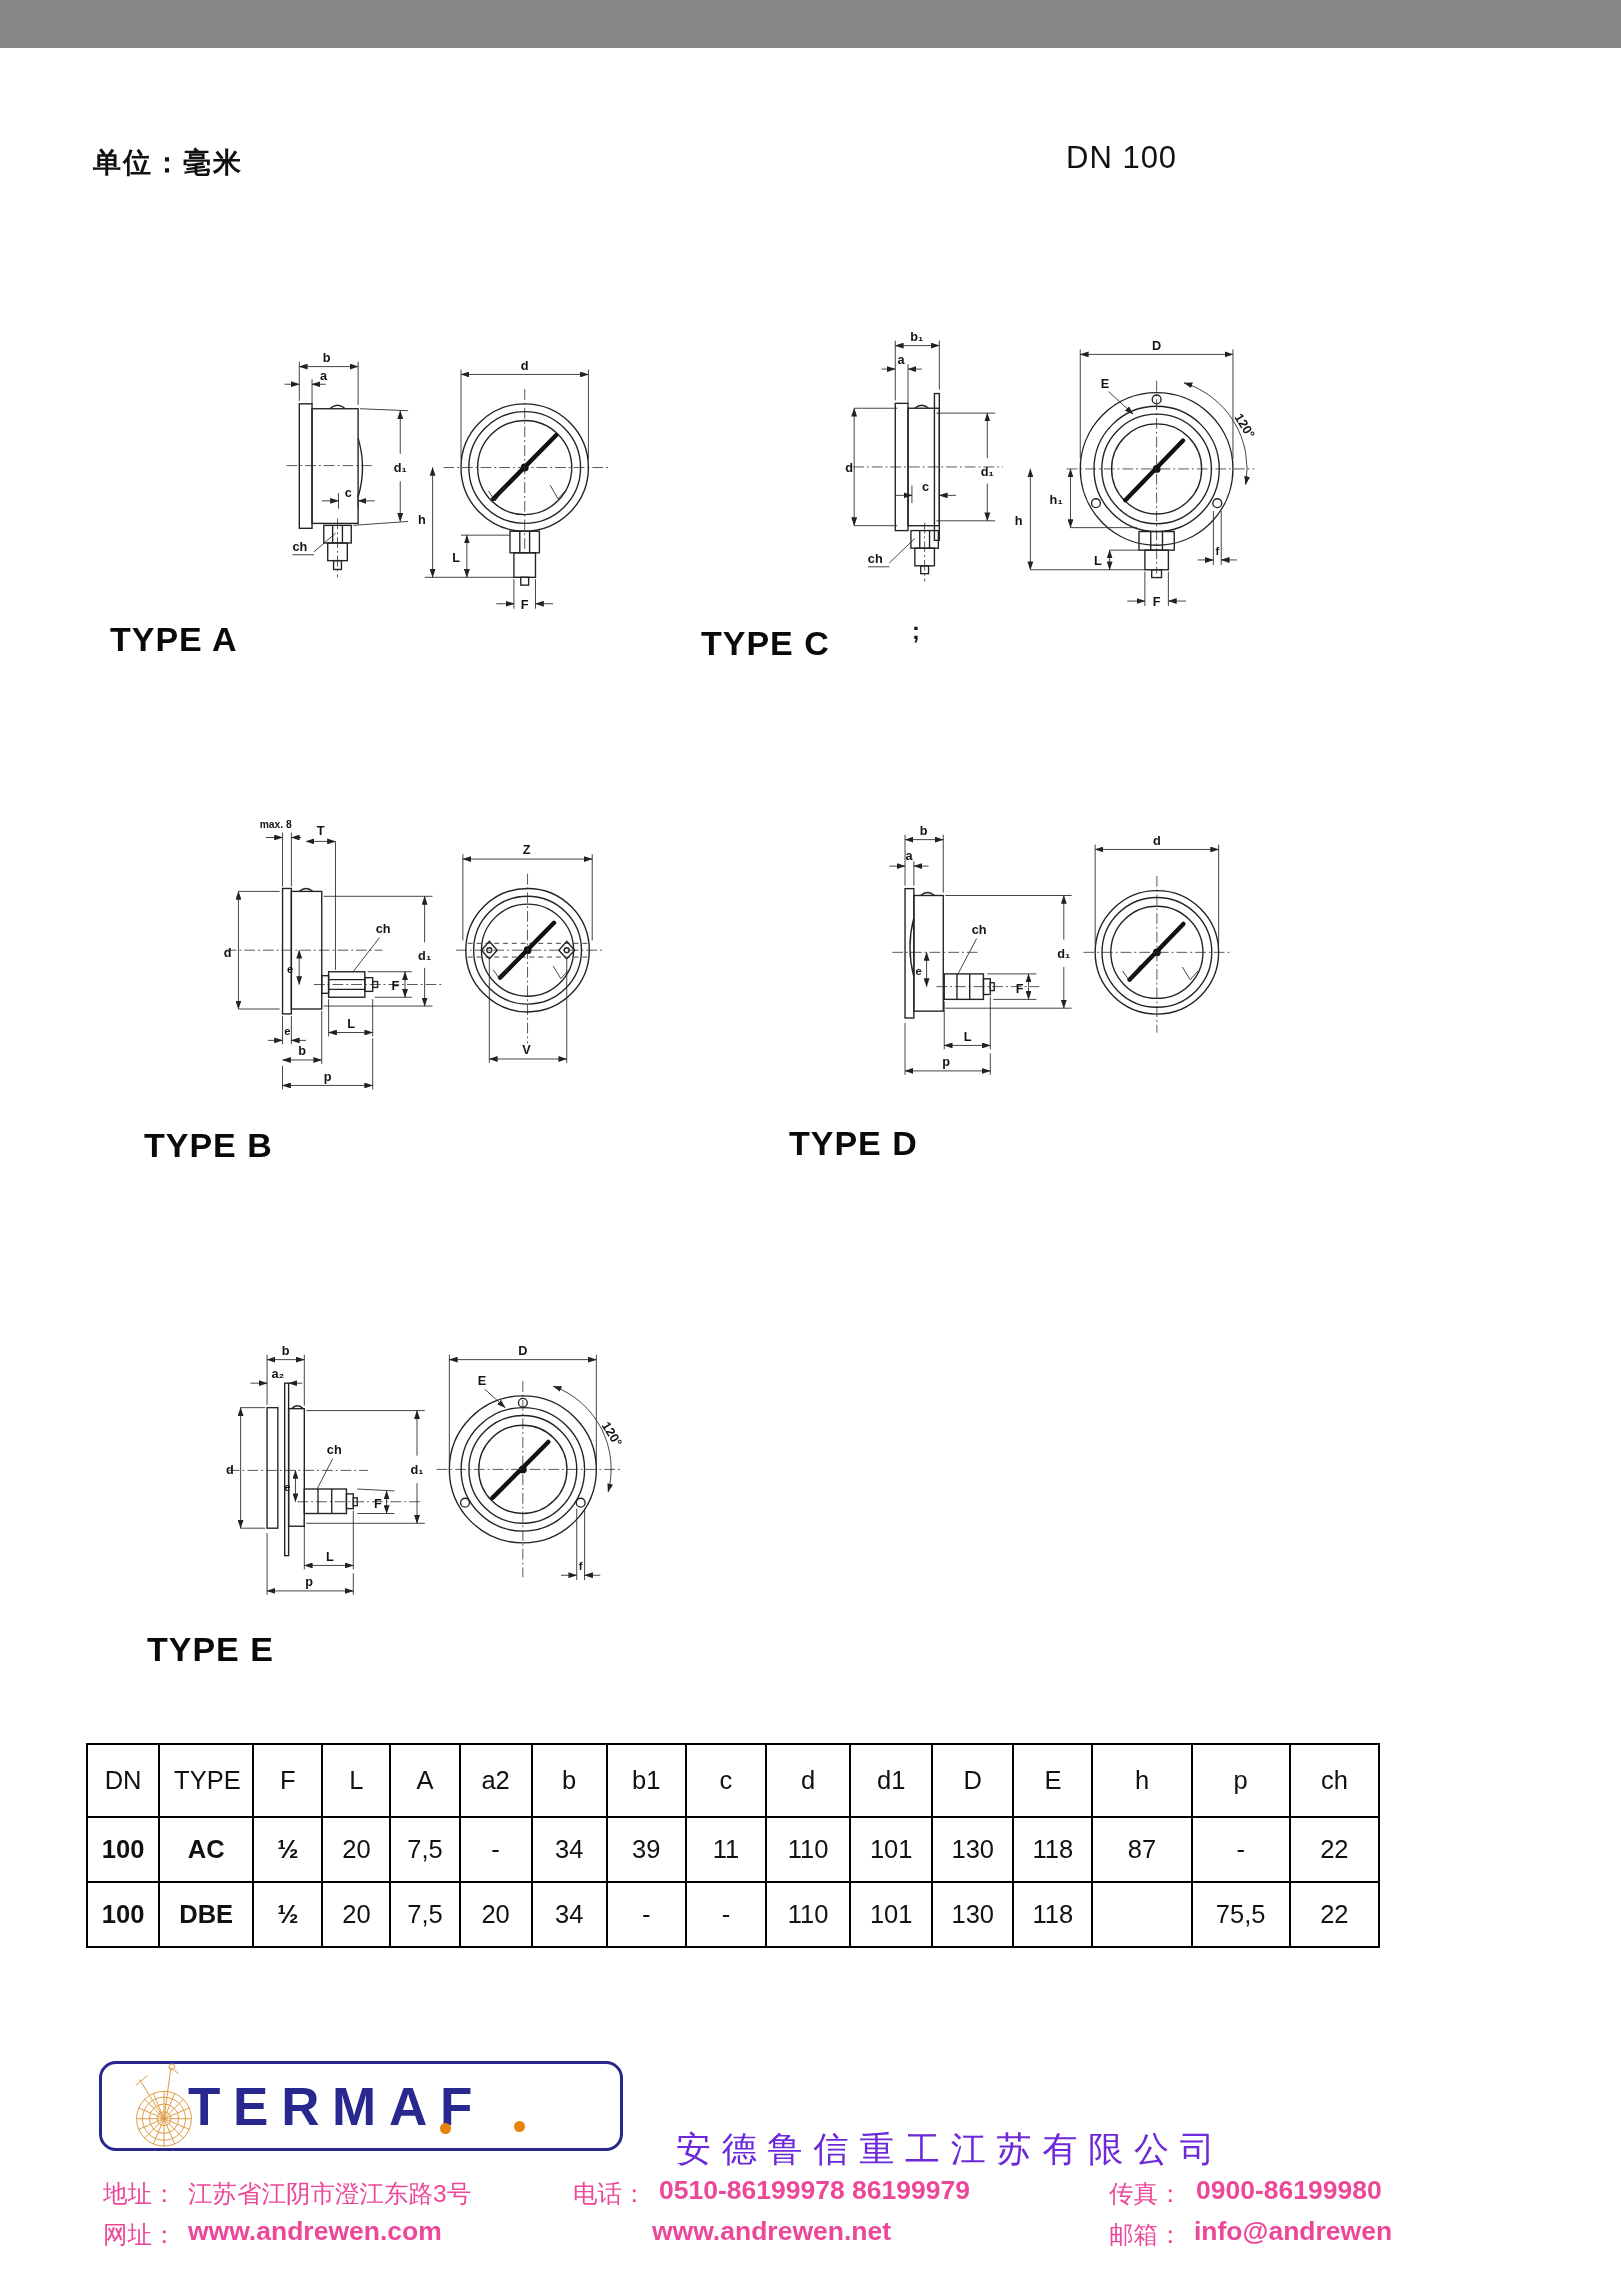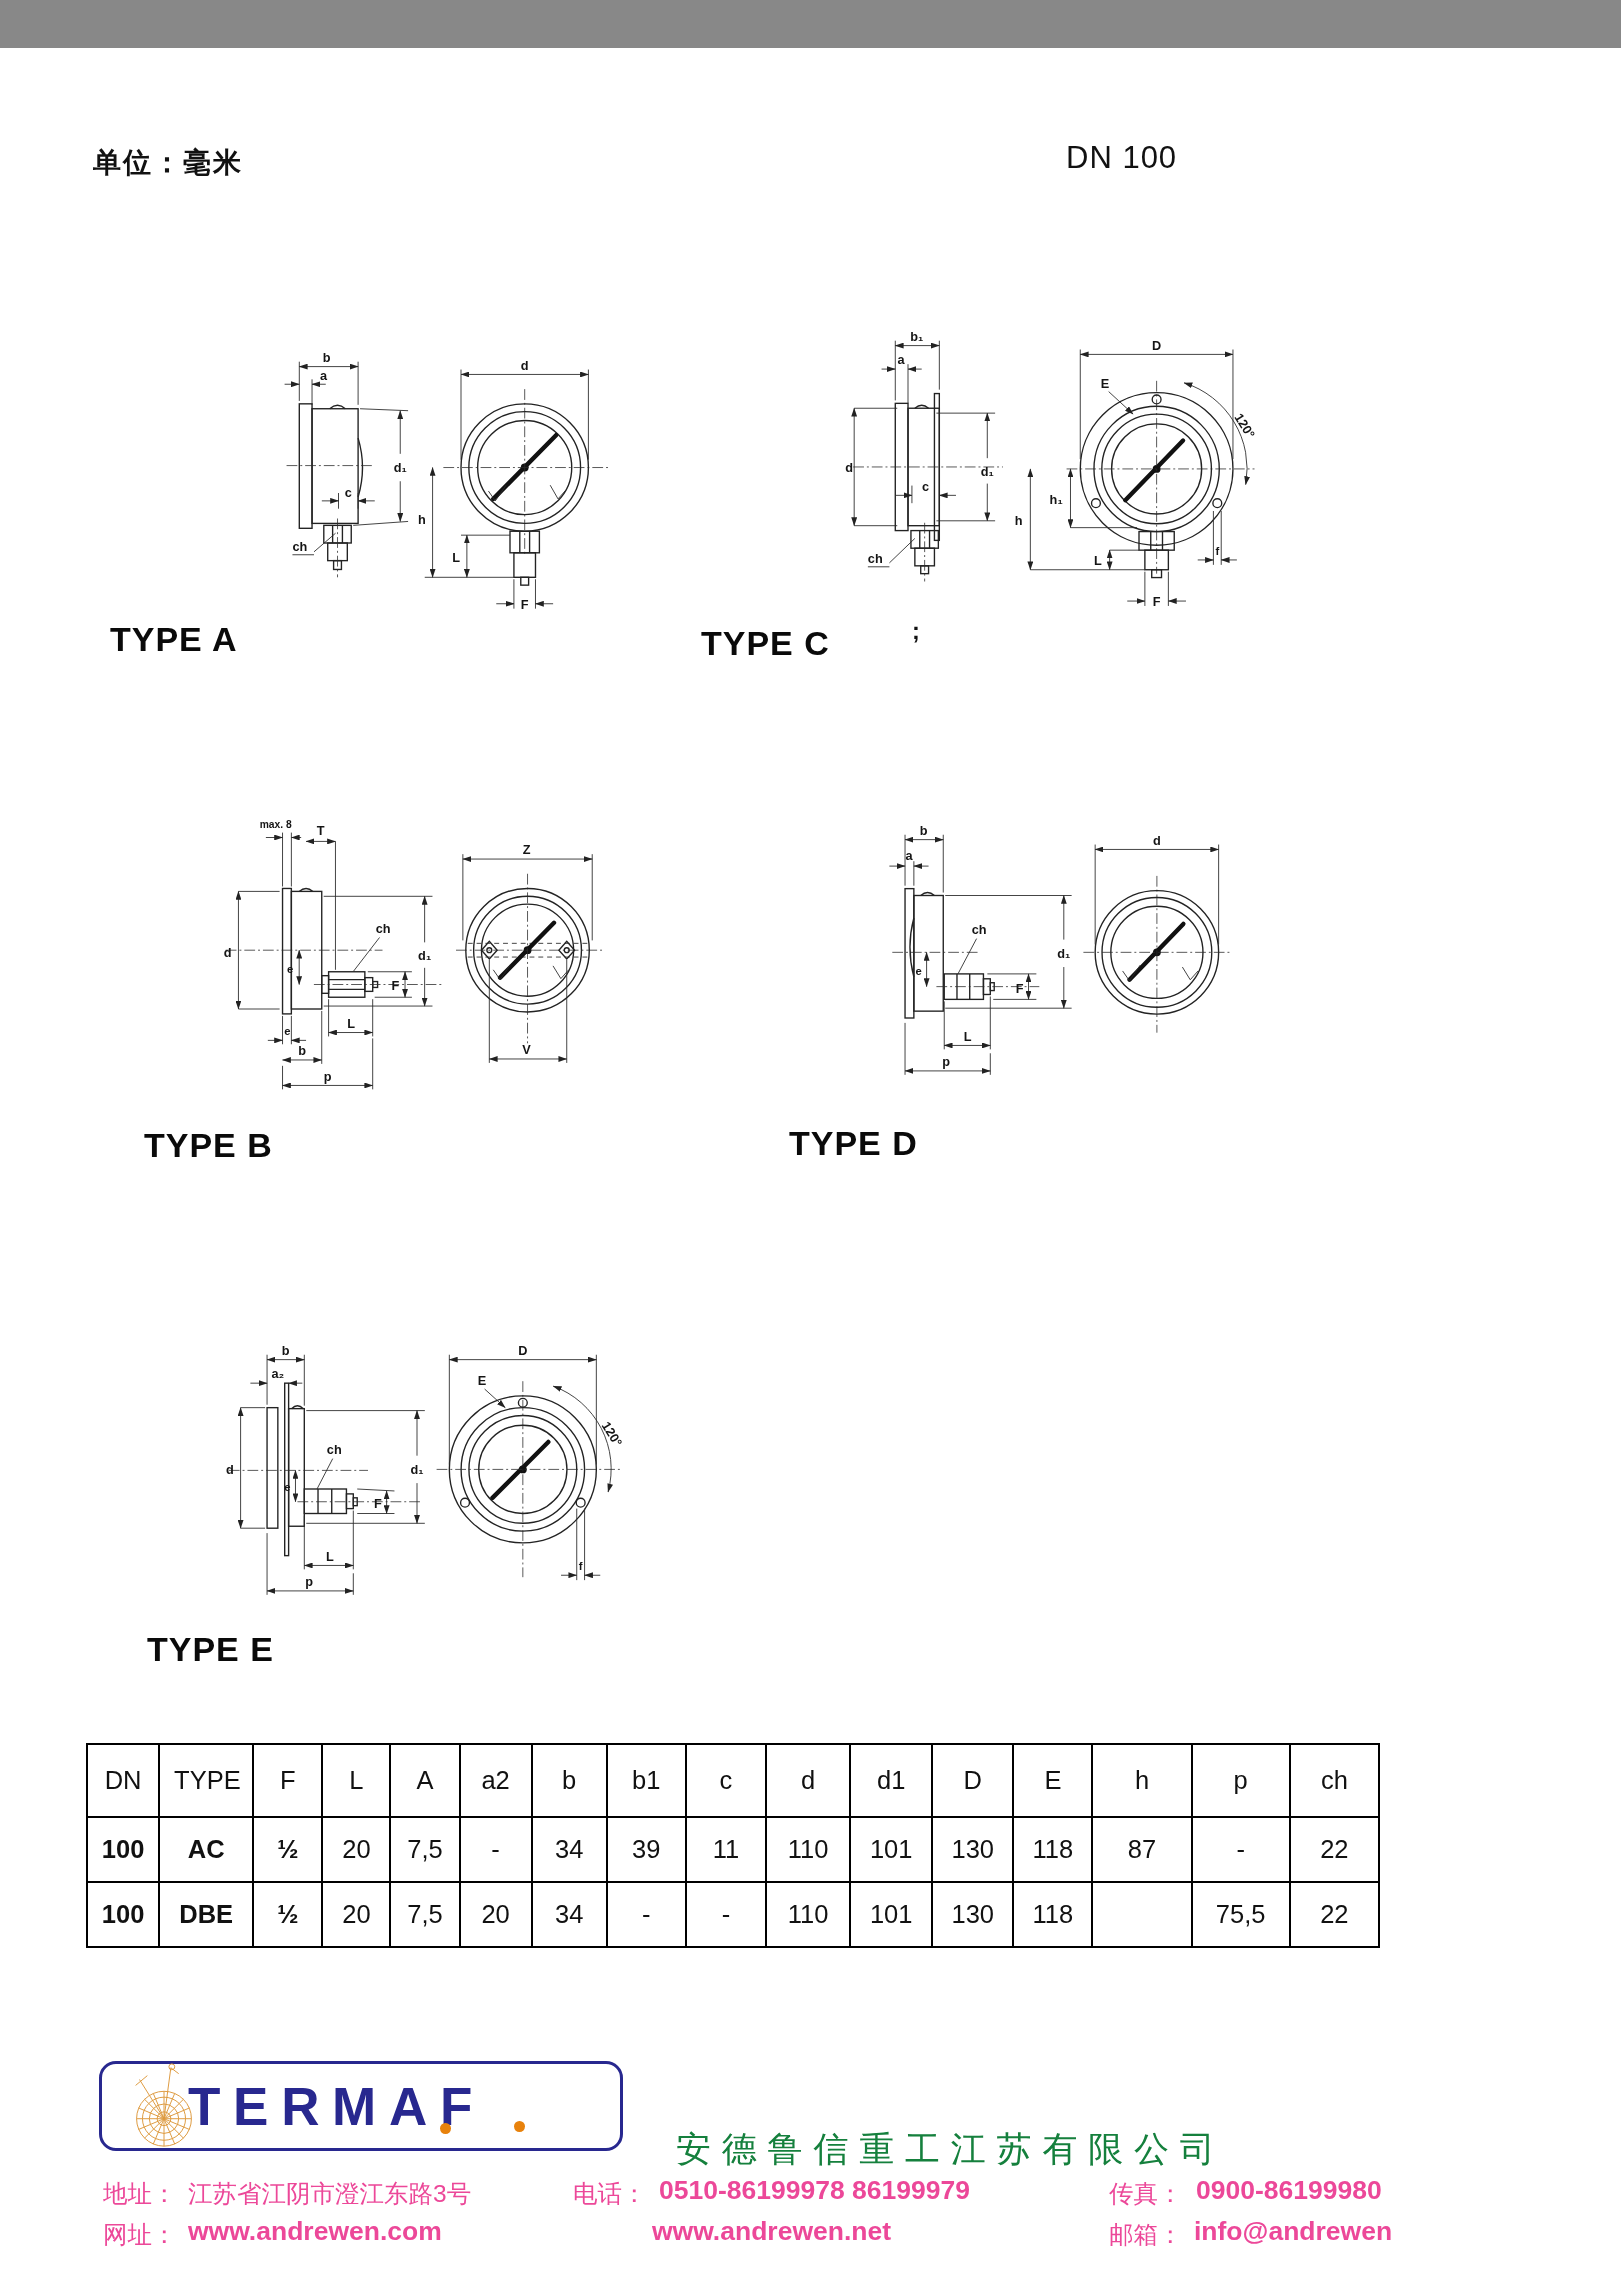--- a/index.html
+++ b/index.html
@@ -24,21 +24,21 @@
   #dim-table{border-width:2.9px;}
   #dim-table th{font-weight:normal;height:43px;text-align:center;padding:14px;}
   #dim-table td{height:43px;text-align:center;padding:10px;font-weight:normal;}
   #dim-table td.b{font-weight:bold;}
   
   #logo-box{position:absolute;left:99px;top:2013px;width:518px;height:84px;
             border:3.9px solid #28288f;border-radius:17px;background:#fff;}
   #logo-text{position:absolute;left:86px;top:11.8px;font-size:53px;font-weight:bold;
              color:#28288f;letter-spacing:12.7px;font-family:"Liberation Sans",sans-serif;}
   .logo-dot{position:absolute;width:10.8px;height:10.8px;border-radius:50%;background:#e8820c;}
-  .company{position:absolute;left:676px;top:2078px;font-size:35px;letter-spacing:10.8px;color:#15803d;}
+  .company{position:absolute;left:676px;top:2078px;font-size:35px;letter-spacing:10.8px;color:#6d28d9;}
   .contact{position:absolute;font-size:24.5px;color:#ec4899;white-space:nowrap;}
   .contact b{font-size:26.5px;}
 </style>
 </head>
 <body>
 
 <div id="page">
 
   <div class="hdr-unit">单位：毫米</div>
   <div class="hdr-dn">DN 100</div>

